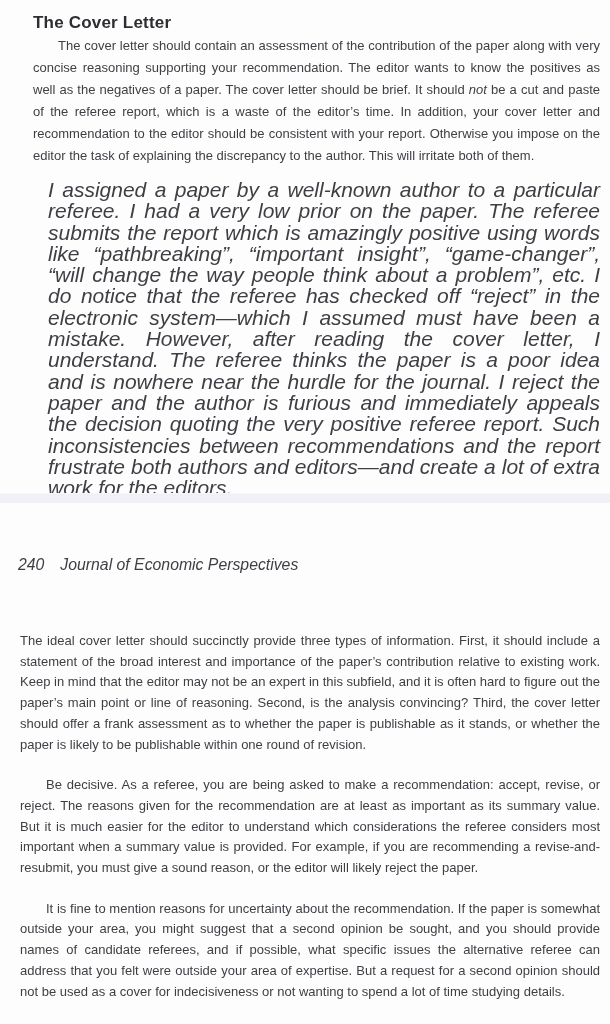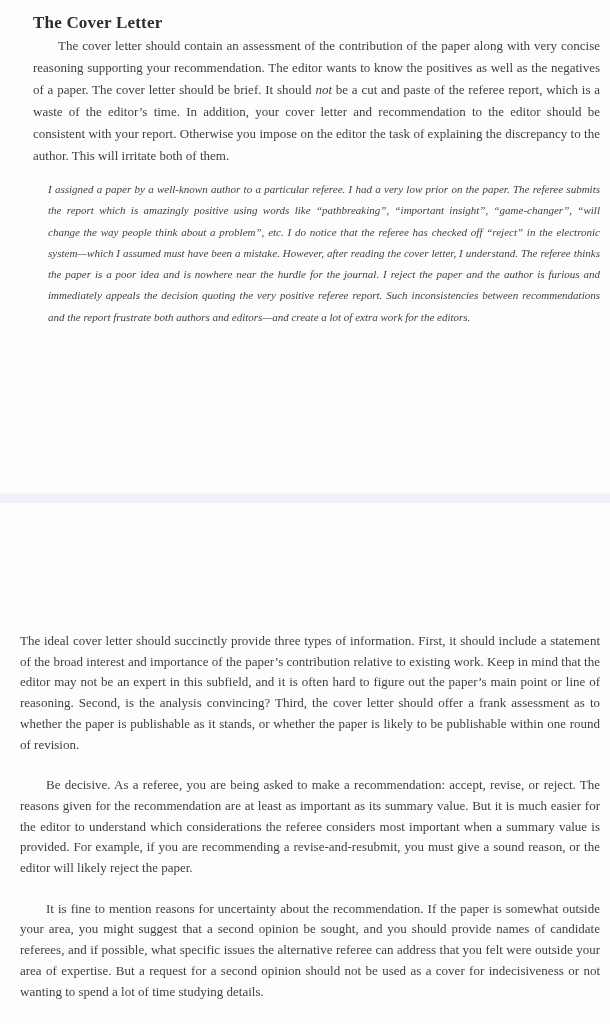--- a/index.html
+++ b/index.html
@@ -7,21 +7,21 @@
     padding: 0;
     width: 610px;
     height: 1024px;
     overflow: hidden;
   }
   #page {
     position: relative;
     width: 610px;
     height: 1024px;
     background: var(--page-bg, #fdfdfe);
-    font-family: Liberation Serif, serif;
+    font-family: Liberation Sans, sans-serif;
     color: var(--text, #3f3e43);
     overflow: hidden;
   }
 
   
   .top-block {
     position: absolute;
     top: 11px;
     left: 33px;
     right: 10px;
@@ -37,21 +37,21 @@
   .body-par {
     margin: 0;
     font-size: 13px;
     line-height: 22px;
     text-align: justify;
   }
   .body-par.indent { text-indent: 25px; }
   .anecdote {
     margin: 12px 0 16px 15px;
     font-style: italic;
-    font-size: 11px;
+    font-size: 21px;
     line-height: 21.3px;
     text-align: justify;
   }
 
   
   .separator-band {
     position: absolute;
     top: 493px;
     left: 0;
     width: 610px;
@@ -93,20 +93,23 @@
   <div class="top-block">
     <h2 class="section-heading">The Cover Letter</h2>
 
     <p class="body-par indent"><span>The cover letter should contain an assessment of the contribution of the paper along with very concise reasoning supporting your recommendation. The editor wants to know the positives as well as the negatives of a paper. The cover letter should be brief. It should </span><em>not</em><span> be a cut and paste of the referee report, which is a waste of the editor’s time. In addition, your cover letter and recommendation to the editor should be consistent with your report. Otherwise you impose on the editor the task of explaining the discrepancy to the author. This will irritate both of them.</span></p>
 
     <blockquote class="anecdote">I assigned a paper by a well-known author to a particular referee. I had a very low prior on the paper. The referee submits the report which is amazingly positive using words like “pathbreaking”, “important insight”, “game-changer”, “will change the way people think about a problem”, etc. I do notice that the referee has checked off “reject” in the electronic system—which I assumed must have been a mistake. However, after reading the cover letter, I understand. The referee thinks the paper is a poor idea and is nowhere near the hurdle for the journal. I reject the paper and the author is furious and immediately appeals the decision quoting the very positive referee report. Such inconsistencies between recommendations and the report frustrate both authors and editors—and create a lot of extra work for the editors.</blockquote>
   </div>
 
   <div class="separator-band"></div>
 
+  <div class="running-header">
+    <span class="page-number">240</span><span class="journal-title">Journal of Economic Perspectives</span>
+  </div>
 
   <div class="lower-block">
     <p class="body-par">The ideal cover letter should succinctly provide three types of information. First, it should include a statement of the broad interest and importance of the paper’s contribution relative to existing work. Keep in mind that the editor may not be an expert in this subfield, and it is often hard to figure out the paper’s main point or line of reasoning. Second, is the analysis convincing? Third, the cover letter should offer a frank assessment as to whether the paper is publishable as it stands, or whether the paper is likely to be publishable within one round of revision.</p>
     <p class="body-par indent">Be decisive. As a referee, you are being asked to make a recommendation: accept, revise, or reject. The reasons given for the recommendation are at least as important as its summary value. But it is much easier for the editor to understand which considerations the referee considers most important when a summary value is provided. For example, if you are recommending a revise-and-resubmit, you must give a sound reason, or the editor will likely reject the paper.</p>
     <p class="body-par indent">It is fine to mention reasons for uncertainty about the recommendation. If the paper is somewhat outside your area, you might suggest that a second opinion be sought, and you should provide names of candidate referees, and if possible, what specific issues the alternative referee can address that you felt were outside your area of expertise. But a request for a second opinion should not be used as a cover for indecisiveness or not wanting to spend a lot of time studying details.</p>
   </div>
 
 </div>
 
 </body></html>

